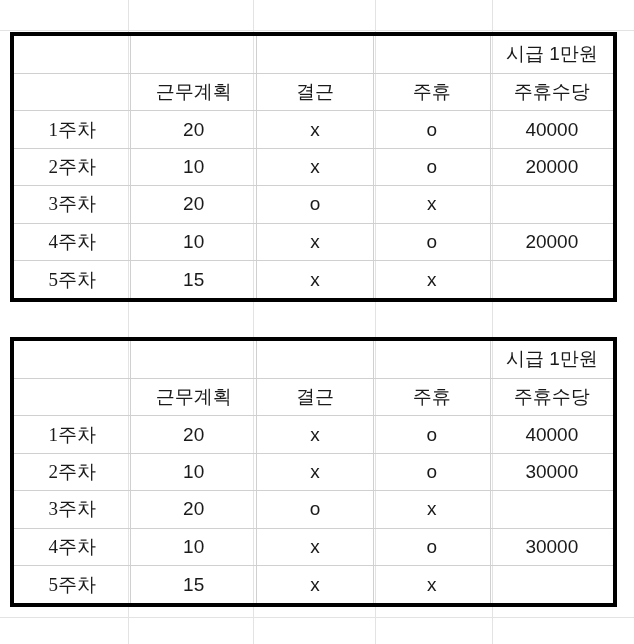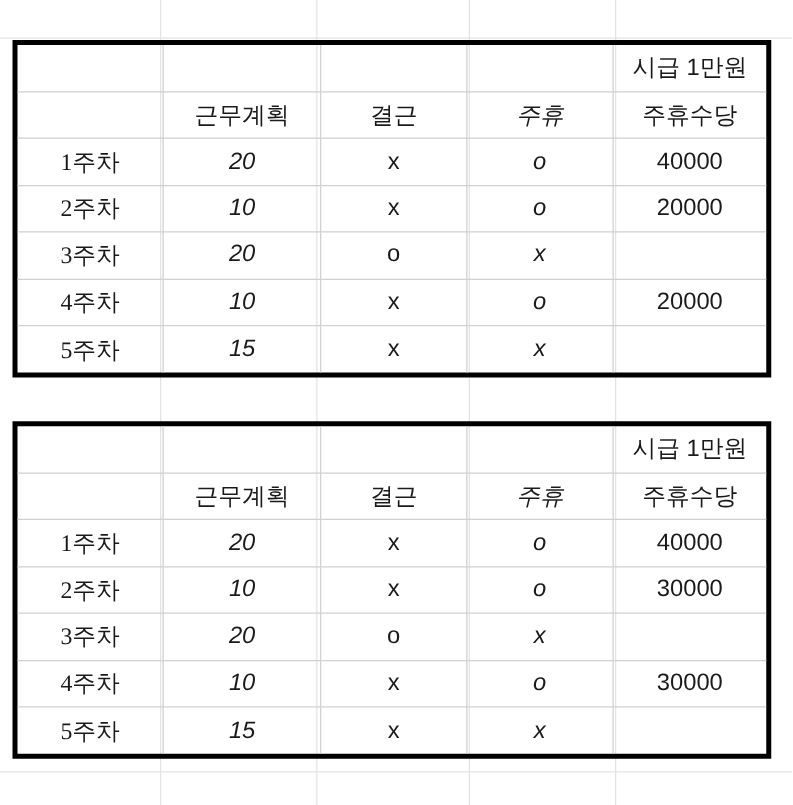--- a/index.html
+++ b/index.html
@@ -46,26 +46,26 @@
     color: #1a1a1a;
     padding: 0;
     height: 36px;
   }
   .table-block tr:last-child td { border-bottom: none; }
   .table-block td:last-child { border-right: none; }
 
   .c-week { width: 19.5%; }
   .c-plan { width: 21%; }
   .c-absent { width: 19.5%; }
-  .c-holiday { width: 19.5%; font-style: italic; }
+  .c-holiday { width: 19.5%; }
   .c-pay { width: 20.5%; }
 
   .hdr { font-size: 18px; }
   .rate-cell { font-size: 18px; }
-  .num { font-size: 21px; font-style: italic; }
+  .num { font-size: 21px; }
   .mark { font-size: 20px; }
   .week { font-size: 19px; font-family: Liberation Serif, serif; }
   .pay { font-size: 21px; }
   .empty { }
 </style>
 </head>
 <body>
 
 <div id="sheet">
 

